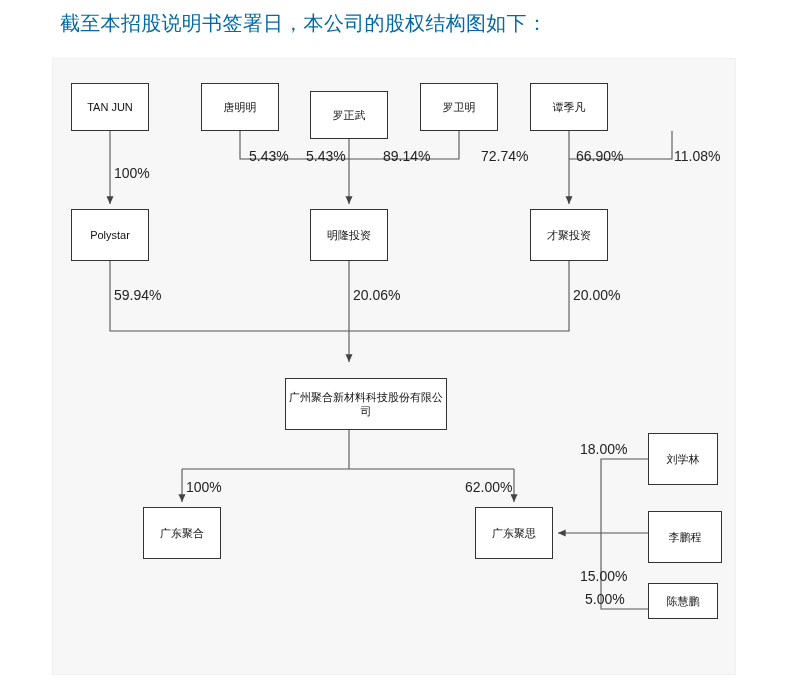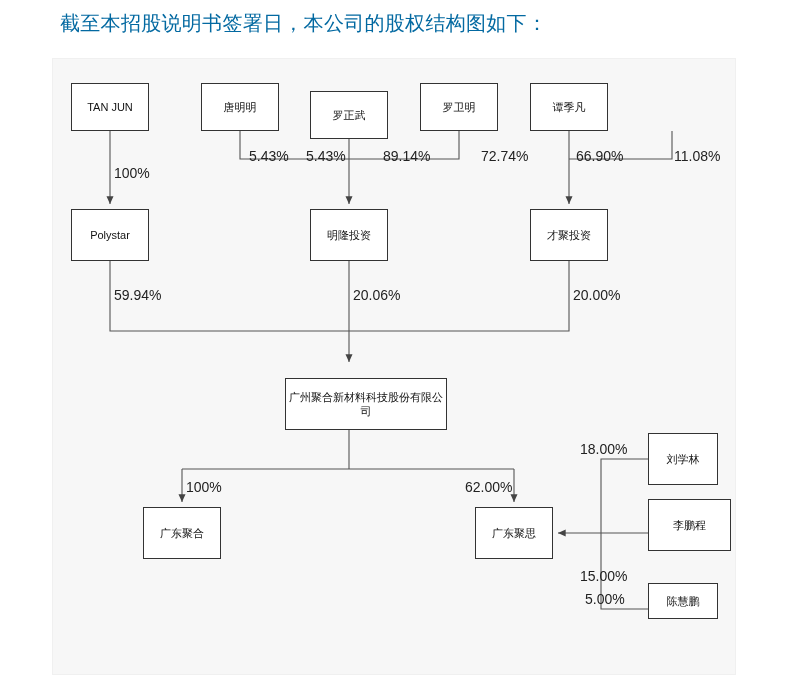--- a/index.html
+++ b/index.html
@@ -113,21 +113,21 @@
   <div class="node" style="left:18px;  top:150px; width:78px;  height:52px;">Polystar</div>
   <div class="node" style="left:257px; top:150px; width:78px;  height:52px;">明隆投资</div>
   <div class="node" style="left:477px; top:150px; width:78px;  height:52px;">才聚投资</div>
 
   <div class="node" style="left:213px; top:319px; width:162px; height:52px;margin-left:19px;">广州聚合新材料科技股份有限公司</div>
 
   <div class="node" style="left:90px;  top:448px; width:78px;  height:52px;">广东聚合</div>
   <div class="node" style="left:422px; top:448px; width:78px;  height:52px;">广东聚思</div>
 
   <div class="node" style="left:595px; top:374px; width:70px;  height:52px;">刘学林</div>
-  <div class="node" style="left:595px; top:440px; width:83px;  height:52px;text-align:center;">李鹏程</div>
+  <div class="node" style="left:595px; top:452px; width:74px;  height:52px;text-align:center;">李鹏程</div>
   <div class="node" style="left:595px; top:524px; width:70px;  height:36px;">陈慧鹏</div>
 
   <div class="edge-label" style="left:61px;  top:106px;">100%</div>
   <div class="edge-label" style="left:196px; top:89px;">5.43%</div>
   <div class="edge-label" style="left:253px; top:89px;">5.43%</div>
   <div class="edge-label" style="left:330px; top:89px;">89.14%</div>
   <div class="edge-label" style="left:428px; top:89px;">72.74%</div>
   <div class="edge-label" style="left:523px; top:89px;">66.90%</div>
   <div class="edge-label" style="left:621px; top:89px;">11.08%</div>
   <div class="edge-label" style="left:61px;  top:228px;">59.94%</div>

